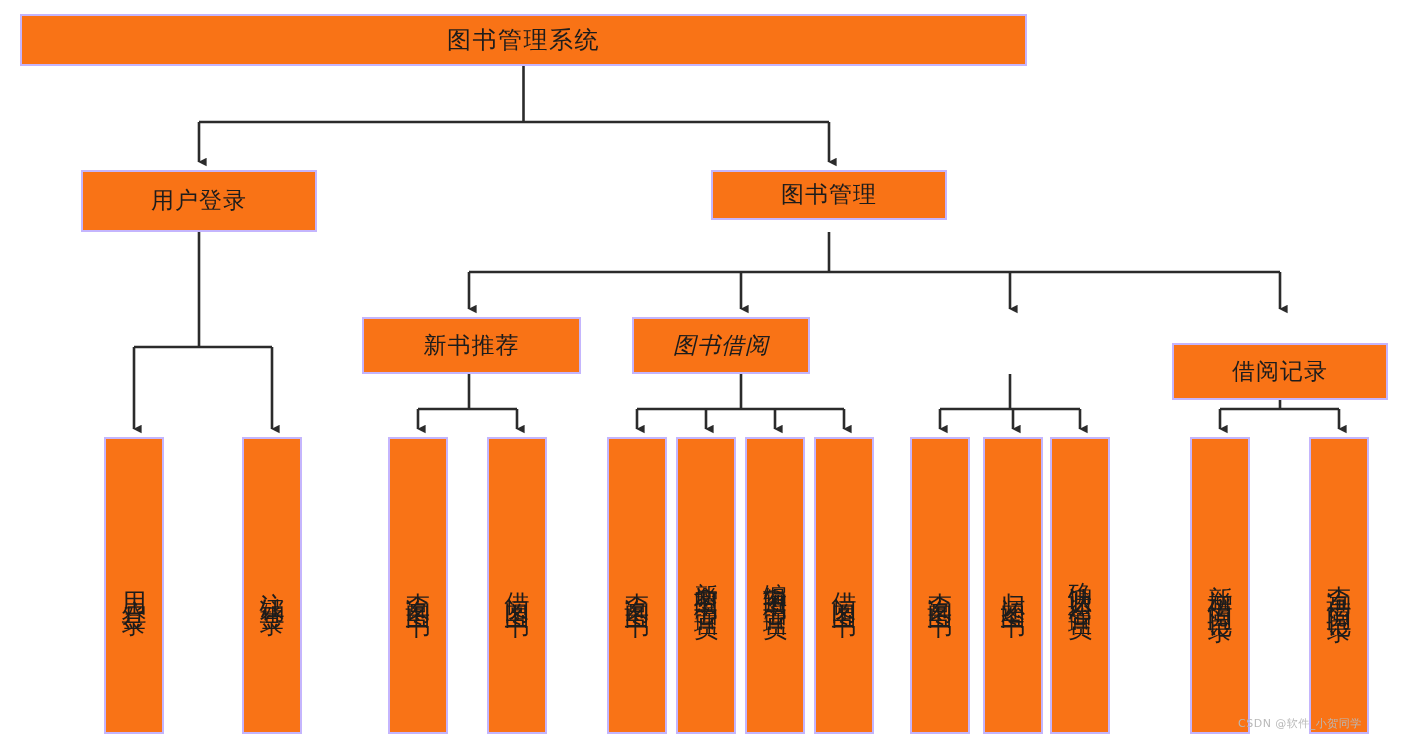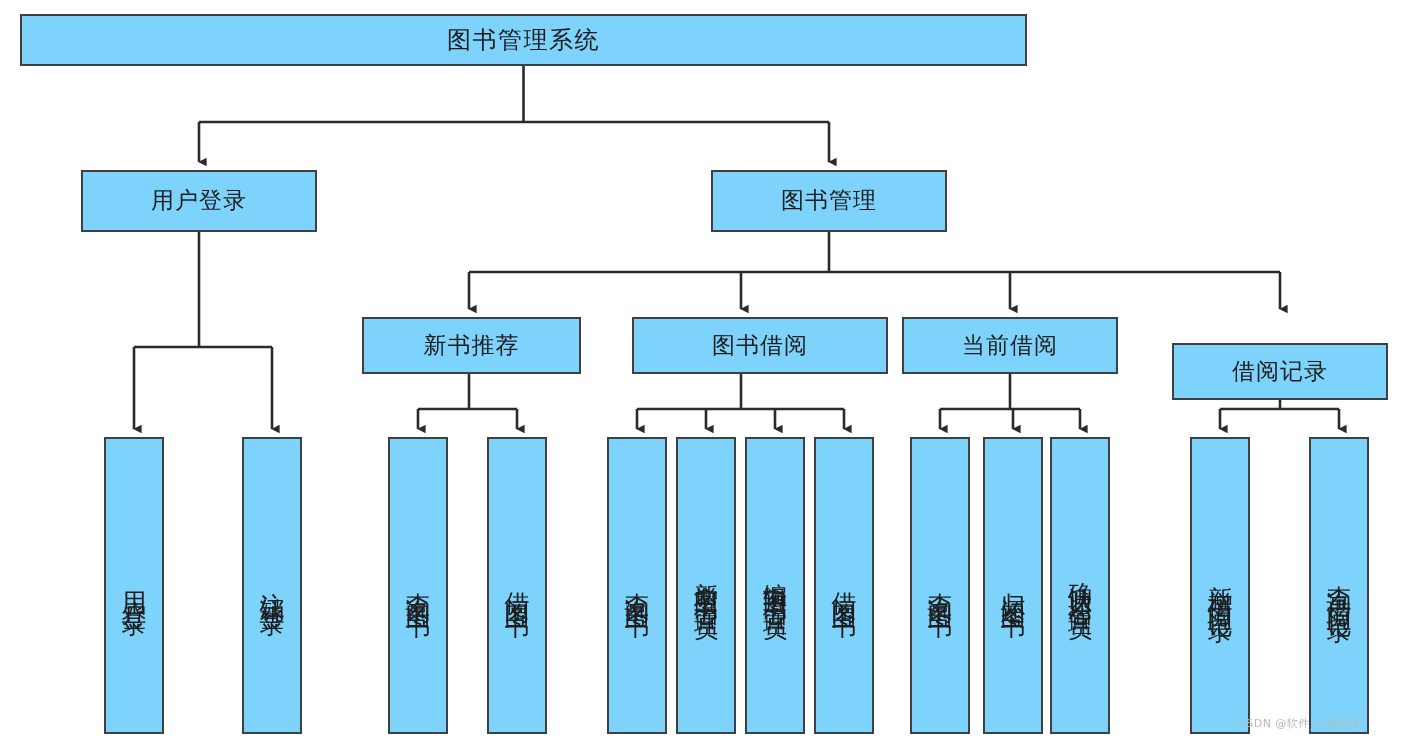--- a/index.html
+++ b/index.html
@@ -23,22 +23,22 @@
     position: absolute;
     left: 0;
     top: 0;
     width: 1405px;
     height: 747px;
     pointer-events: none;
   }
   .node {
     position: absolute;
     box-sizing: border-box;
-    background: #7dd3fc;
-    border: 2px solid #404040;
+    background: #f97316;
+    border: 2px solid #c4b5fd;
     display: flex;
     align-items: center;
     justify-content: center;
     text-align: center;
   }
   .node-label {
     display: block;
     line-height: 1.18;
     color: #1c1c1c;
     white-space: nowrap;
@@ -136,35 +136,32 @@
   </svg>
 
   <div class="node horiz root" style="left:20px; top:14px; width:1007px; height:52px;">
     <span class="node-label">图书管理系统</span>
   </div>
 
   <div class="node horiz" style="left:81px; top:170px; width:236px; height:62px;">
     <span class="node-label">用户登录</span>
   </div>
 
-  <div class="node horiz" style="left:711px; top:170px; width:236px; height:62px;">
+  <div class="node horiz" style="left:711px; top:170px; width:236px; height:50px;">
     <span class="node-label">图书管理</span>
   </div>
 
   <div class="node horiz" style="left:362px; top:317px; width:219px; height:57px;">
     <span class="node-label">新书推荐</span>
   </div>
 
-  <div class="node horiz" style="left:632px; top:317px; width:256px; height:57px;">
+  <div class="node horiz" style="left:632px; top:317px; width:178px; height:57px;font-style:italic;">
     <span class="node-label">图书借阅</span>
   </div>
 
-  <div class="node horiz" style="left:902px; top:317px; width:216px; height:57px;">
-    <span class="node-label">当前借阅</span>
-  </div>
 
   <div class="node horiz" style="left:1172px; top:317px; width:216px; height:57px;margin-top:26px;">
     <span class="node-label">借阅记录</span>
   </div>
 
   <div class="node vert" style="left:104px; top:437px; width:60px; height:297px;">
     <span class="node-label">用户登录</span>
   </div>
 
   <div class="node vert" style="left:242px; top:437px; width:60px; height:297px;">

